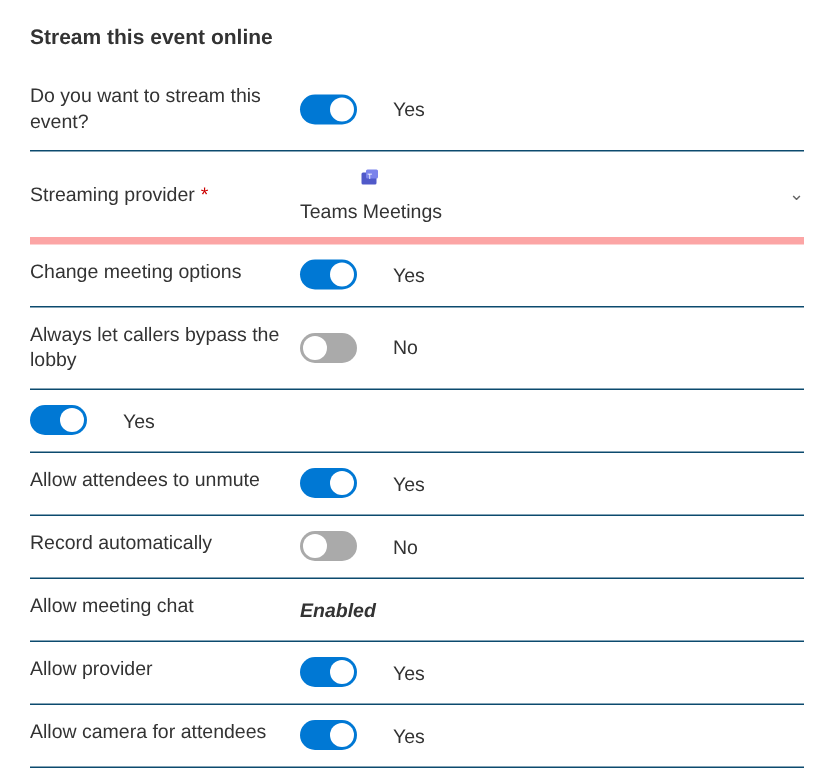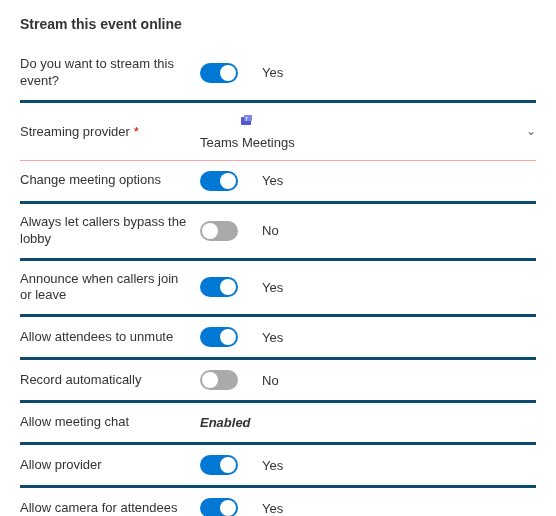--- a/index.html
+++ b/index.html
@@ -18,22 +18,21 @@
 
     .page-title {
       font-size: 14px;
       font-weight: 700;
       margin-bottom: 14px;
       color: #333;
     }
 
     .row {
       display: flex;
-      align-items: center;
-      border-bottom: 3px solid #0c4a6e;
+      border-bottom: 1px solid #0c4a6e;
       padding: 10px 0;
       min-height: 42px;
     }
 
     .row-label {
       width: 180px;
       flex-shrink: 0;
       font-size: 13px;
       color: #333;
       line-height: 1.3;
@@ -82,21 +81,21 @@
 
     .toggle-label {
       font-size: 13px;
       color: #333;
     }
 
     
     .provider-row {
       display: flex;
       align-items: center;
-      border-bottom: 1px solid #fca5a5;
+      border-bottom: 5px solid #fca5a5;
       padding: 10px 0;
       min-height: 42px;
     }
     .provider-label {
       width: 180px;
       flex-shrink: 0;
       font-size: 13px;
       color: #333;
       display: flex;
       align-items: center;
@@ -185,21 +184,20 @@
 
   <div class="row">
     <div class="row-label">Always let callers bypass the lobby</div>
     <div class="row-value">
       <div class="toggle off"></div>
       <span class="toggle-label">No</span>
     </div>
   </div>
 
   <div class="row">
-    <div class="row-label">Announce when callers join or leave</div>
     <div class="row-value">
       <div class="toggle on"></div>
       <span class="toggle-label">Yes</span>
     </div>
   </div>
 
   <div class="row">
     <div class="row-label">Allow attendees to unmute</div>
     <div class="row-value">
       <div class="toggle on"></div>

